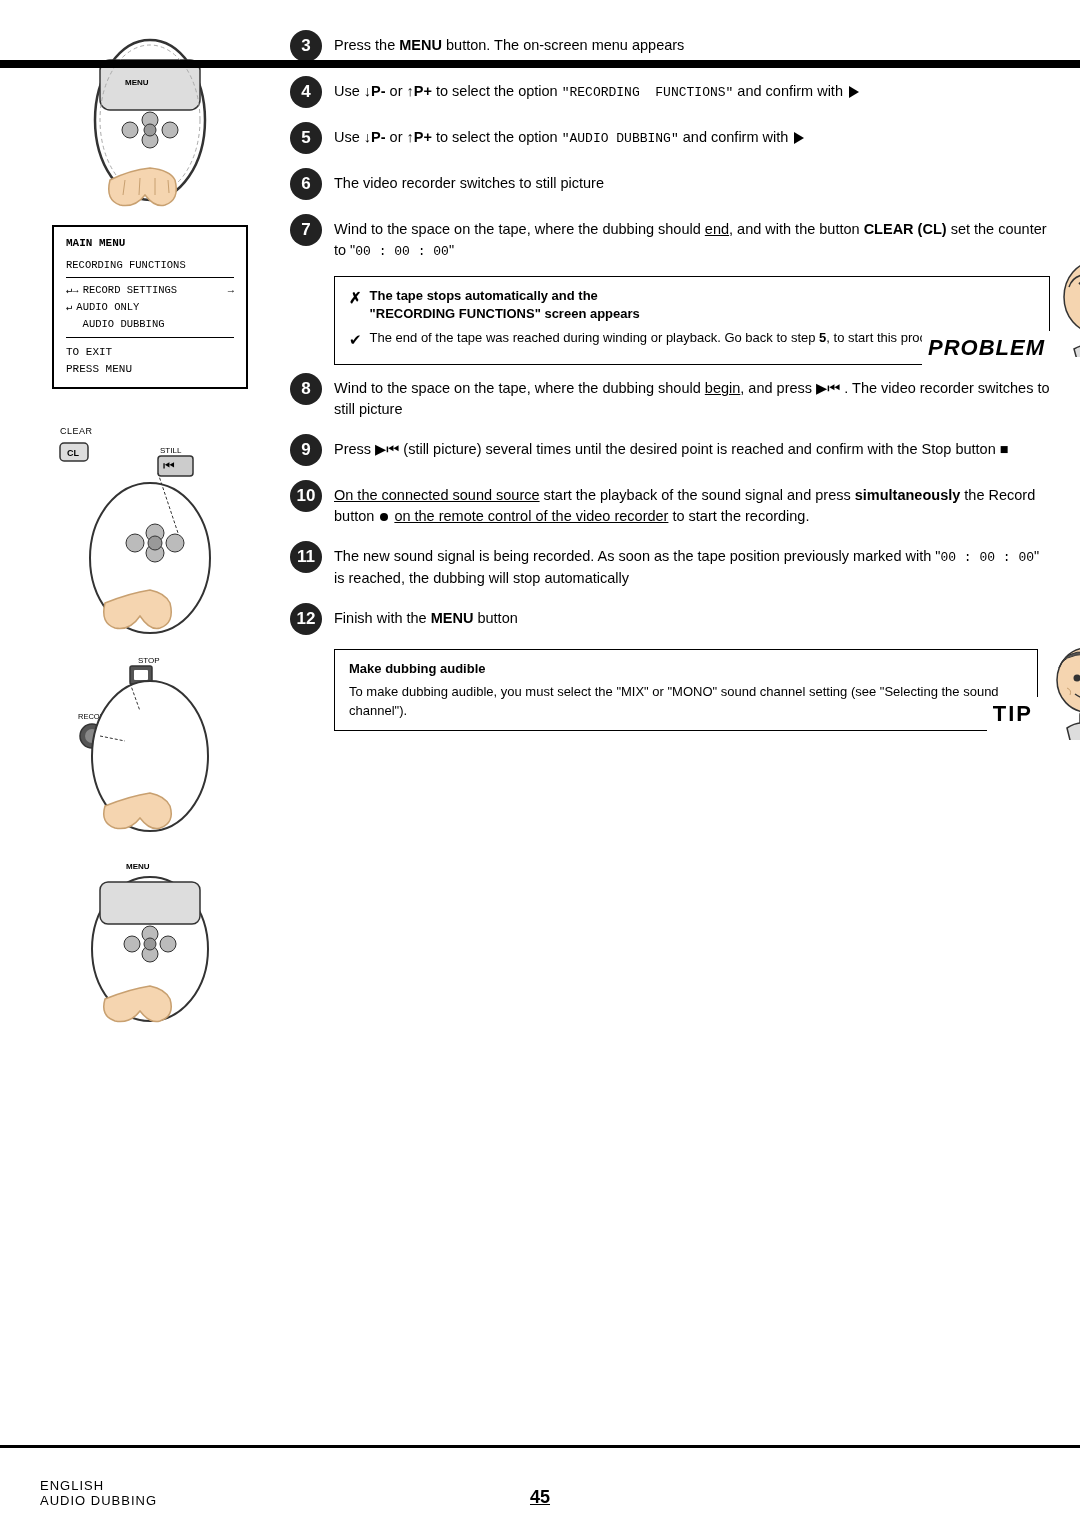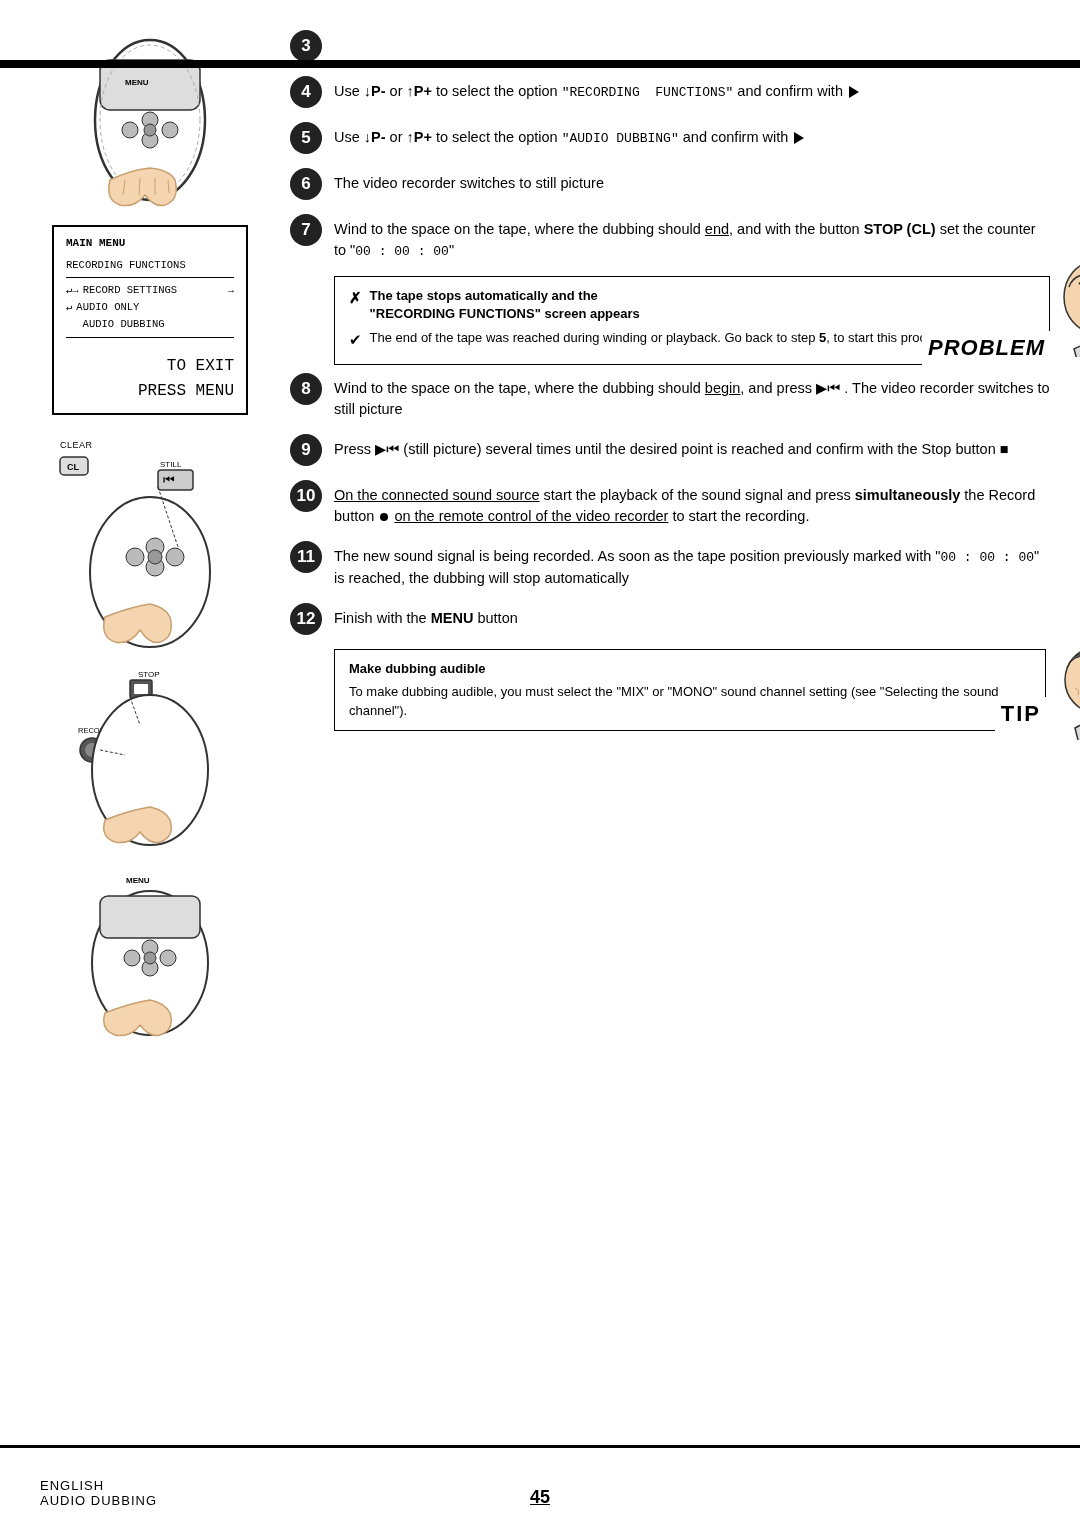--- a/index.html
+++ b/index.html
@@ -133,21 +133,21 @@
       font-weight: bold;
       font-style: italic;
       letter-spacing: 1px;
       padding: 2px 6px;
     }
 
     
     .tip-box {
       border: 1.5px solid #000;
       padding: 10px 14px;
-      margin: 8px 4px 8px 44px;
+      margin: 8px 12px 8px 44px;
       font-size: 13px;
       line-height: 1.4;
       position: relative;
     }
 
     .tip-box .tip-title {
       font-weight: bold;
       margin-bottom: 5px;
       font-size: 13px;
     }
@@ -212,23 +212,23 @@
     }
 
     .menu-screen .menu-item {
       display: flex;
       align-items: center;
       gap: 4px;
       font-size: 10.5px;
     }
 
     .menu-screen .menu-footer {
-      margin-top: 16px;
-      font-size: 16px;
-      text-align: right;
+      margin-top: 6px;
+      font-size: 11px;
+      text-align: left;
     }
 
     .inline-bullet {
       display: inline-block;
       width: 8px;
       height: 8px;
       border-radius: 50%;
       background: #000;
       vertical-align: middle;
       margin: 0 2px;
@@ -284,21 +284,21 @@
         <span>&nbsp;&nbsp;</span>
         <span>AUDIO DUBBING</span>
       </div>
       <div class="menu-divider"></div>
       <div class="menu-footer">
         <div>TO EXIT</div>
         <div>PRESS MENU</div>
       </div>
     </div>
 
-    <div style="position:relative; width:200px; margin-top:10px;">
+    <div style="position:relative; width:200px; margin-top:22px;">
       <div style="font-size:9px; letter-spacing:0.5px; margin-bottom:2px; margin-left:10px;">CLEAR</div>
       <svg width="200" height="200" viewBox="0 0 200 200">
 
         <rect x="10" y="5" width="28" height="18" rx="4" fill="#ddd" stroke="#333" stroke-width="1.5"></rect>
         <text x="17" y="18" font-size="9" font-family="Arial" fill="#000" font-weight="bold">CL</text>
 
         <text x="110" y="15" font-size="8" font-family="Arial" fill="#000">STILL</text>
 
         <rect x="108" y="18" width="35" height="20" rx="3" fill="#ccc" stroke="#333" stroke-width="1.5"></rect>
         <text x="113" y="32" font-size="13" font-family="Arial" fill="#000">⏮</text>
@@ -356,20 +356,23 @@
         <path d="M55,145 Q50,162 65,167 Q80,170 90,157 Q100,170 110,167 Q125,162 120,145 Q115,135 100,132 Q80,135 55,145Z" fill="#f5d5b0" stroke="#c8a070" stroke-width="1.5"></path>
       </svg>
     </div>
 
   </div>
 
   <div class="right-col">
 
     <div class="step">
       <div class="step-num">3</div>
+      <div class="step-text">
+        Press the <strong>MENU</strong> button. The on-screen menu appears
+      </div>
     </div>
 
     <div class="step">
       <div class="step-num">4</div>
       <div class="step-text">
         Use <strong>↓P-</strong> or <strong>↑P+</strong> to select the option <span class="mono">"RECORDING&nbsp;&nbsp;FUNCTIONS"</span> and confirm with <span style="display:inline-block;width:0;height:0;border-top:6px solid transparent;border-bottom:6px solid transparent;border-left:10px solid #000;vertical-align:middle;margin-left:2px;"></span>
       </div>
     </div>
 
     <div class="step">
@@ -382,21 +385,21 @@
     <div class="step">
       <div class="step-num">6</div>
       <div class="step-text">
         The video recorder switches to still picture
       </div>
     </div>
 
     <div class="step">
       <div class="step-num">7</div>
       <div class="step-text">
-        Wind to the space on the tape, where the dubbing should <u>end</u>, and with the button <strong>STOP (CL)</strong> set the counter to "<span class="mono">00 : 00 : 00</span>"
+        Wind to the space on the tape, where the dubbing should <u>end</u>, and with the button <strong>CLEAR (CL)</strong> set the counter to "<span class="mono">00 : 00 : 00</span>"
       </div>
     </div>
 
     <div class="note-box">
       <div class="note-item">
         <span class="x-mark">✗</span>
         <div><strong>The tape stops automatically and the<br>"RECORDING FUNCTIONS" screen appears</strong></div>
       </div>
       <div class="note-item" style="margin-top:6px;">
         <span class="check-mark">✔</span>

